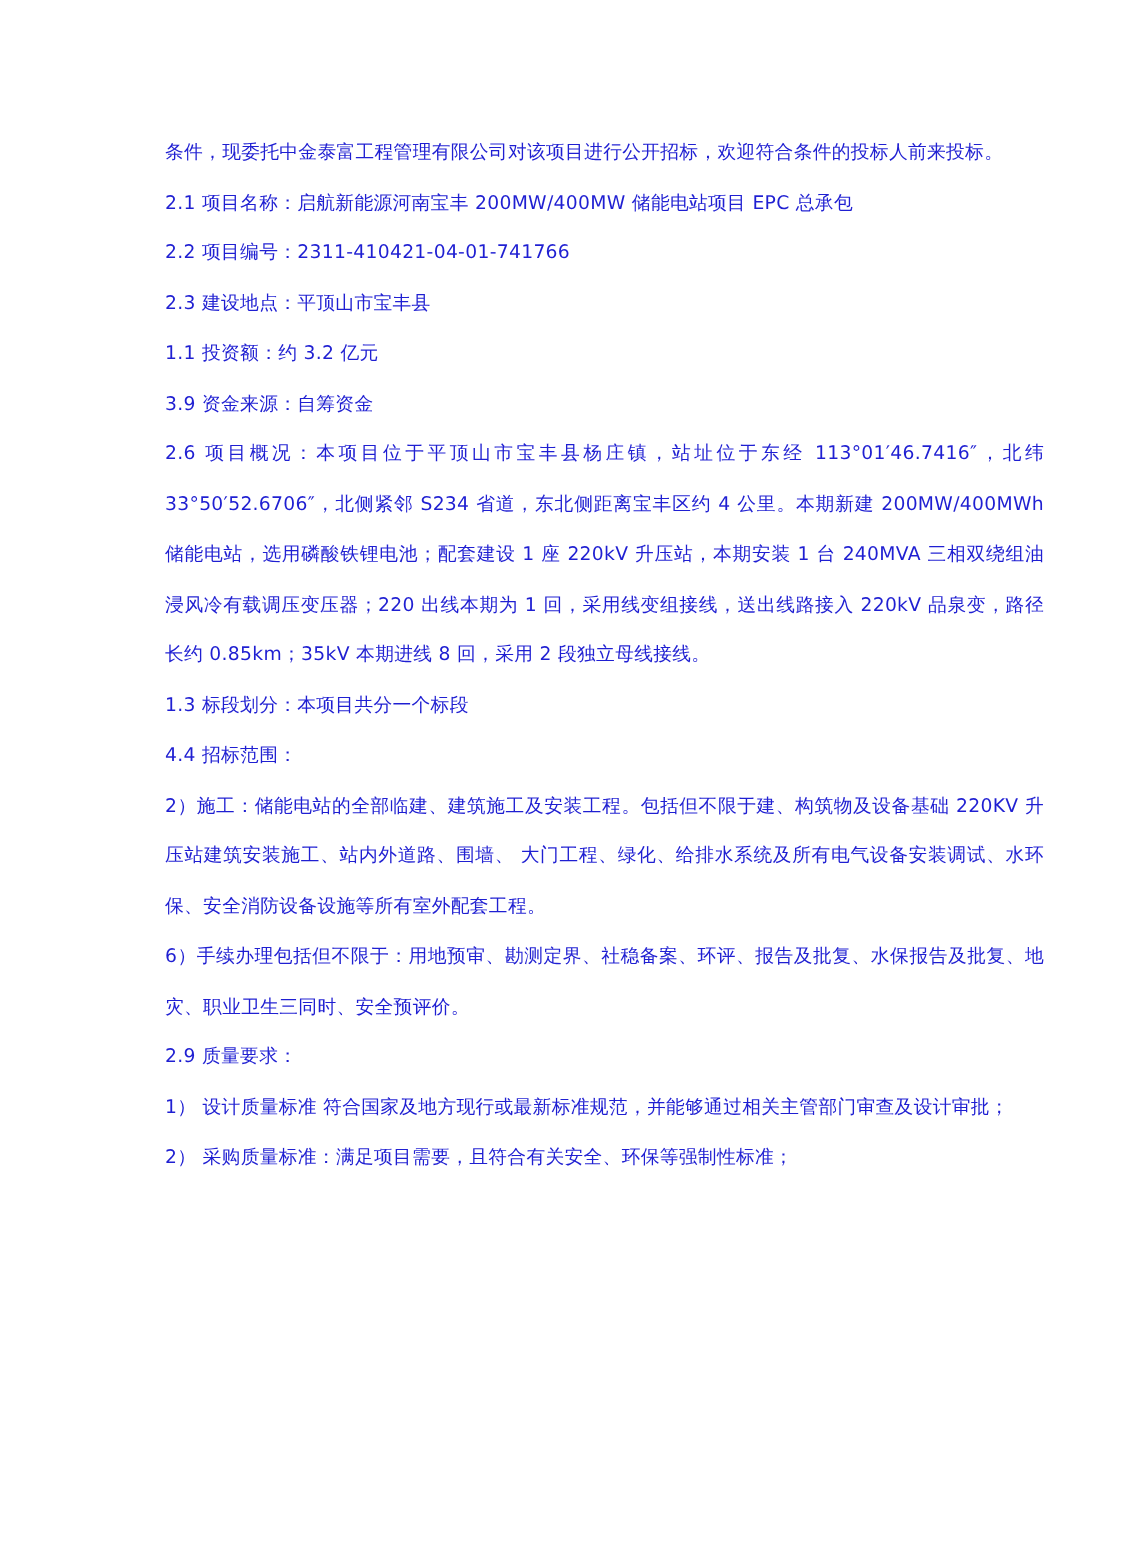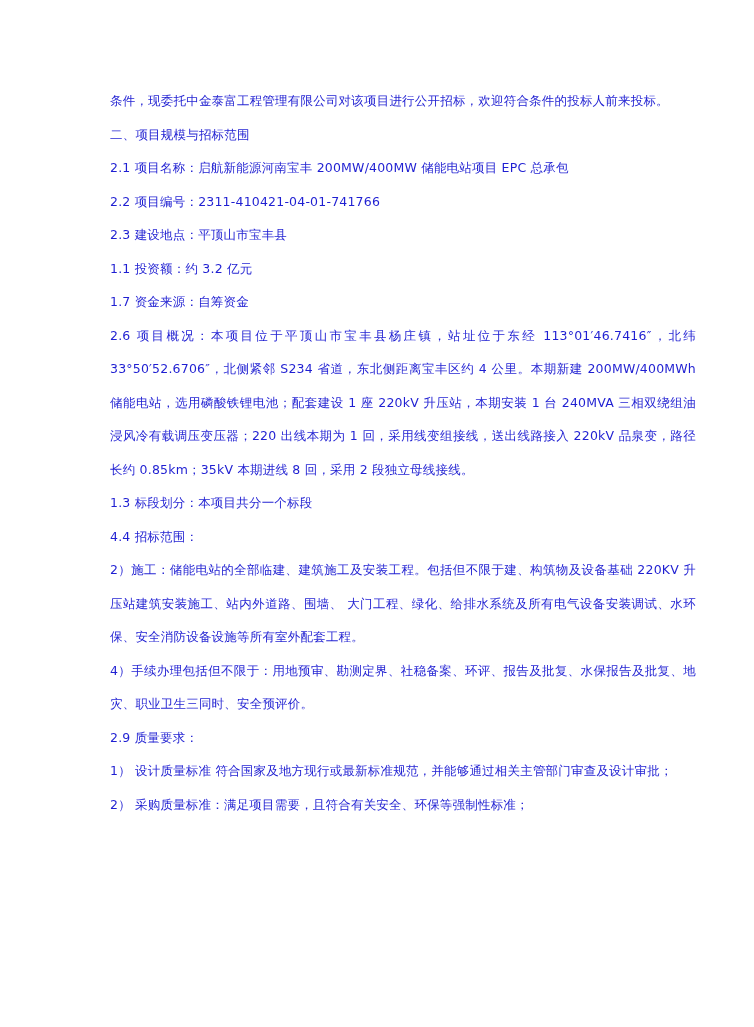--- a/index.html
+++ b/index.html
@@ -40,43 +40,42 @@
   }
 </style>
 </head>
 <body>
 
 <div class="page">
   <div class="doc-body">
 
     <p class="para">条件，现委托中金泰富工程管理有限公司对该项目进行公开招标，欢迎符合条件的投标人前来投标。</p>
 
-    <p class="para heading">二、项目规模与招标范围</p>
 
     <p class="para">2.1 项目名称：启航新能源河南宝丰 200MW/400MW 储能电站项目 EPC 总承包</p>
 
     <p class="para">2.2 项目编号：2311-410421-04-01-741766</p>
 
     <p class="para">2.3 建设地点：平顶山市宝丰县</p>
 
     <p class="para">1.1 投资额：约 3.2 亿元</p>
 
-    <p class="para">1.7 资金来源：自筹资金</p>
+    <p class="para">3.9 资金来源：自筹资金</p>
 
     <p class="para">2.6 项目概况：本项目位于平顶山市宝丰县杨庄镇，站址位于东经 113°01′46.7416″，北纬 33°50′52.6706″，北侧紧邻 S234 省道，东北侧距离宝丰区约 4 公里。本期新建 200MW/400MWh 储能电站，选用磷酸铁锂电池；配套建设 1 座 220kV 升压站，本期安装 1 台 240MVA 三相双绕组油浸风冷有载调压变压器；220 出线本期为 1 回，采用线变组接线，送出线路接入 220kV 品泉变，路径长约 0.85km；35kV 本期进线 8 回，采用 2 段独立母线接线。</p>
 
     <p class="para">1.3 标段划分：本项目共分一个标段</p>
 
     <p class="para">4.4 招标范围：</p>
 
 
     <p class="para">2）施工：储能电站的全部临建、建筑施工及安装工程。包括但不限于建、构筑物及设备基础 220KV 升压站建筑安装施工、站内外道路、围墙、 大门工程、绿化、给排水系统及所有电气设备安装调试、水环保、安全消防设备设施等所有室外配套工程。</p>
 
 
-    <p class="para">4）手续办理包括但不限于：用地预审、勘测定界、社稳备案、环评、报告及批复、水保报告及批复、地灾、职业卫生三同时、安全预评价。</p>
+    <p class="para">6）手续办理包括但不限于：用地预审、勘测定界、社稳备案、环评、报告及批复、水保报告及批复、地灾、职业卫生三同时、安全预评价。</p>
 
     <p class="para">2.9 质量要求：</p>
 
     <p class="para">1） 设计质量标准 符合国家及地方现行或最新标准规范，并能够通过相关主管部门审查及设计审批；</p>
 
     <p class="para">2） 采购质量标准：满足项目需要，且符合有关安全、环保等强制性标准；</p>
 
   </div>
 </div>
 

